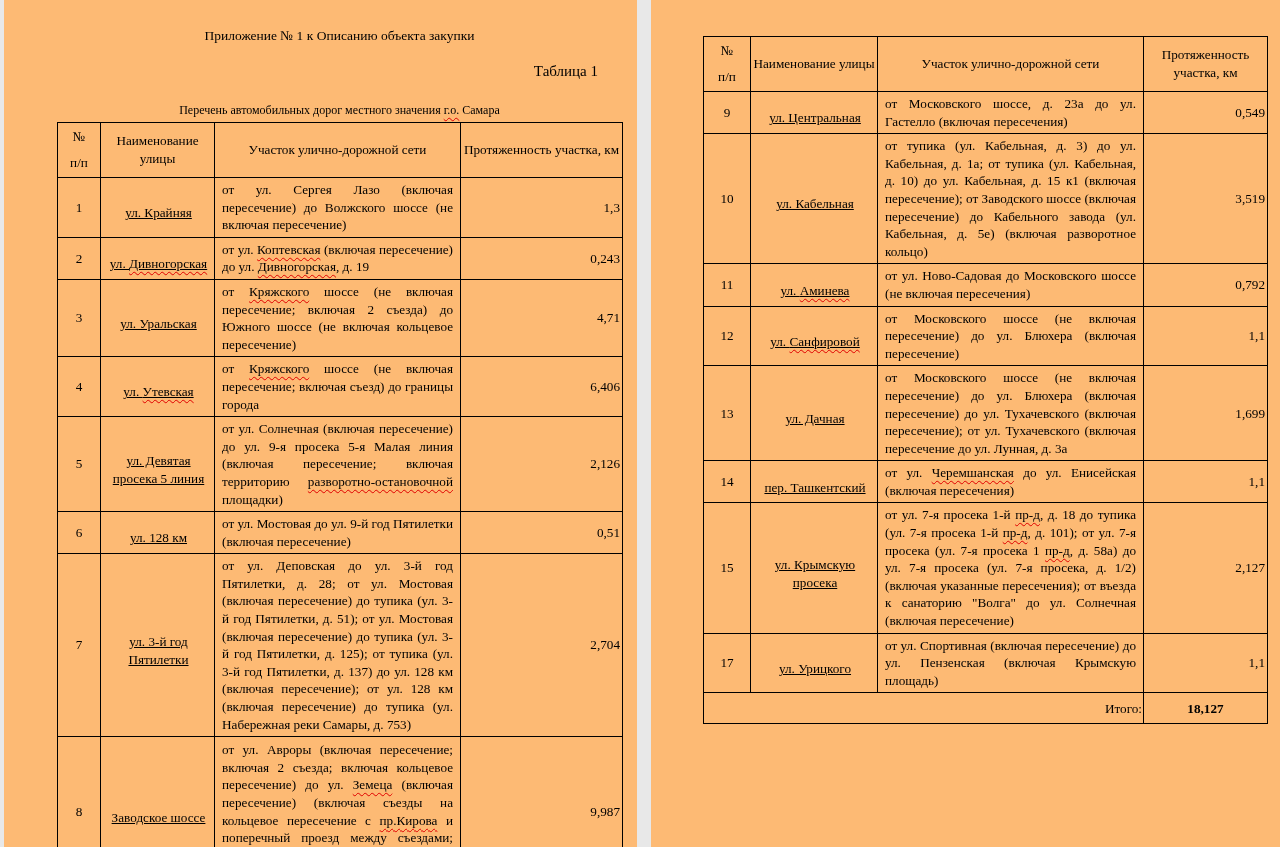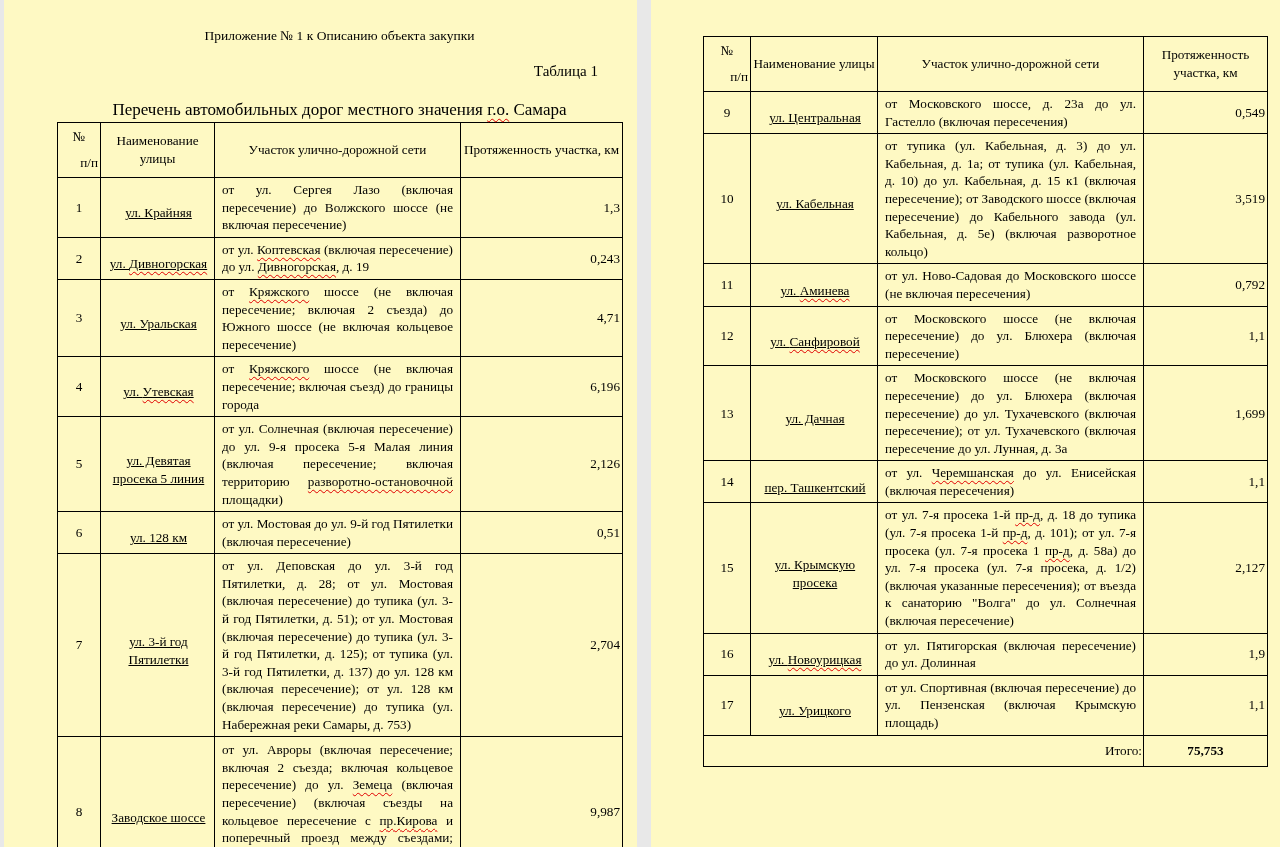--- a/index.html
+++ b/index.html
@@ -6,41 +6,41 @@
   body {
     width: 1280px; height: 847px;
     background: #e8e8e8;
     overflow: hidden;
     font-family: "Liberation Serif", "DejaVu Serif", serif;
     color: #000;
   }
   .canvas { position: relative; width: 1280px; height: 847px; }
   .page {
     position: absolute; top: 0; height: 847px;
-    background: #fef9c3;
+    background: #fdba74;
   }
   .page-left  { left: 4px;   width: 633px; }
   .page-right { left: 651px; width: 629px; }
 
   
   .head-block { margin: 27px 15px 0 53px; width: 565px; }
   .appendix-note { text-align: center; font-size: 13.5px; line-height: 18px; }
   .table-label  { text-align: right; font-size: 15px; line-height: 18px; margin: 17px 24px 0 0; }
-  .table-title  { text-align: center; font-size: 17px; line-height: 18px; margin-top: 21px; }
+  .table-title  { text-align: center; font-size: 12px; line-height: 18px; margin-top: 21px; }
 
   table {
     border-collapse: collapse; table-layout: fixed;
     font-size: 13.2px; line-height: 17.6px;
     font-family: "Liberation Serif", "DejaVu Serif", serif;
   }
   #left-table  { margin: 3px 0 0 53px; width: 565px; }
   #right-table { margin: 36px 0 0 52px; width: 564px; }
   th, td { border: 1px solid #000; font-weight: normal; }
   th { text-align: center; vertical-align: middle; height: 50px; padding: 2px; }
-  .num2 { margin-top: 8px; text-align: right; }
+  .num2 { margin-top: 8px; }
   td.col-num    { text-align: center; vertical-align: middle; padding: 2px; }
   td.col-name   { text-align: center; vertical-align: middle; padding: 14px 4px 3px 6px; text-decoration: underline; }
   td.col-section{ text-align: justify; vertical-align: middle; padding: 3px 7px; }
   td.col-length { text-align: right; vertical-align: middle; padding: 2px; }
   tr.cont-row td { height: 22px; }
   td.trunc { vertical-align: top; }
   td.trunc .clip { height: 143px; overflow: hidden; padding-top: 1px; }
   tr.total-row td { height: 28px; }
   td.total-label { text-align: right; vertical-align: middle; padding-left: 6px; }
   td.total-value { text-align: center; vertical-align: middle; font-weight: bold; }
@@ -98,21 +98,21 @@
           <tr>
             <td class="col-num">3</td>
             <td class="col-name">ул. Уральская</td>
             <td class="col-section">от <span class="misspell">Кряжского</span> шоссе (не включая пересечение; включая 2 съезда) до Южного шоссе (не включая кольцевое пересечение)</td>
             <td class="col-length">4,71</td>
           </tr>
           <tr>
             <td class="col-num">4</td>
             <td class="col-name">ул. <span class="misspell">Утевская</span></td>
             <td class="col-section">от <span class="misspell">Кряжского</span> шоссе (не включая пересечение; включая съезд) до границы города</td>
-            <td class="col-length">6,196</td>
+            <td class="col-length">6,406</td>
           </tr>
           <tr>
             <td class="col-num">5</td>
             <td class="col-name">ул. Девятая просека 5 линия</td>
             <td class="col-section">от ул. Солнечная (включая пересечение) до ул. 9-я просека 5-я Малая линия (включая пересечение; включая территорию <span class="misspell">разворотно-остановочной</span> площадки)</td>
             <td class="col-length">2,126</td>
           </tr>
           <tr>
             <td class="col-num">6</td>
             <td class="col-name">ул. 128 км</td>
@@ -193,32 +193,26 @@
             <td class="col-section">от ул. <span class="misspell">Черемшанская</span> до ул. Енисейская (включая пересечения)</td>
             <td class="col-length">1,1</td>
           </tr>
           <tr>
             <td class="col-num">15</td>
             <td class="col-name">ул. Крымскую просека</td>
             <td class="col-section">от ул. 7-я просека 1-й <span class="misspell">пр-д</span>, д. 18 до тупика (ул. 7-я просека 1-й <span class="misspell">пр-д</span>, д. 101); от ул. 7-я просека (ул. 7-я просека 1 <span class="misspell">пр-д</span>, д. 58а) до ул. 7-я просека (ул. 7-я просека, д. 1/2) (включая указанные пересечения); от въезда к санаторию "Волга" до ул. Солнечная (включая пересечение)</td>
             <td class="col-length">2,127</td>
           </tr>
           <tr>
-            <td class="col-num">16</td>
-            <td class="col-name">ул. <span class="misspell">Новоурицкая</span></td>
-            <td class="col-section">от ул. Пятигорская (включая пересечение) до ул. Долинная</td>
-            <td class="col-length">1,9</td>
-          </tr>
-          <tr>
             <td class="col-num">17</td>
             <td class="col-name">ул. Урицкого</td>
             <td class="col-section">от ул. Спортивная (включая пересечение) до ул. Пензенская (включая Крымскую площадь)</td>
             <td class="col-length">1,1</td>
           </tr>
           <tr class="total-row">
             <td class="total-label" colspan="3">Итого:</td>
-            <td class="total-value">75,753</td>
+            <td class="total-value">18,127</td>
           </tr>
         </tbody>
       </table>
   </div>
 
 </div>
 
 </body></html>

